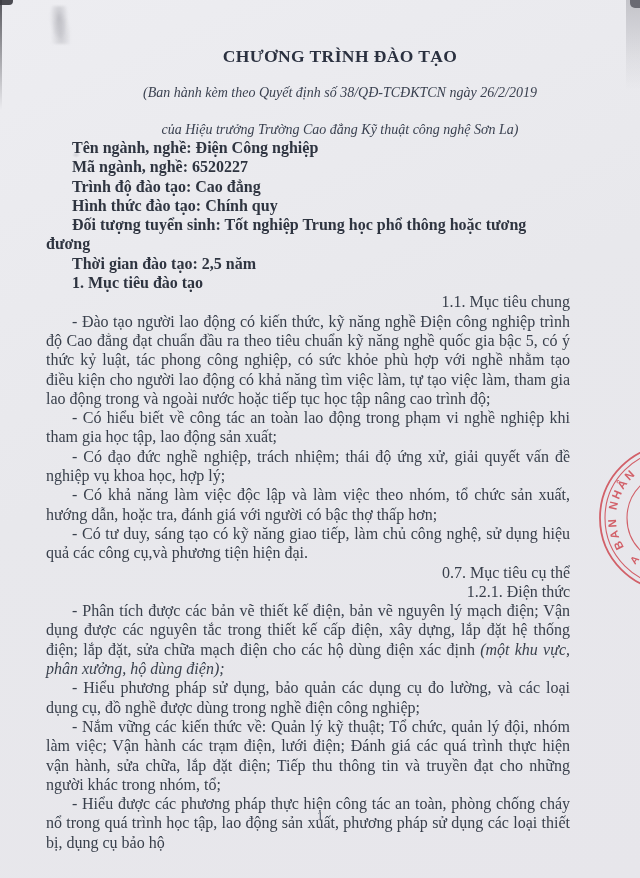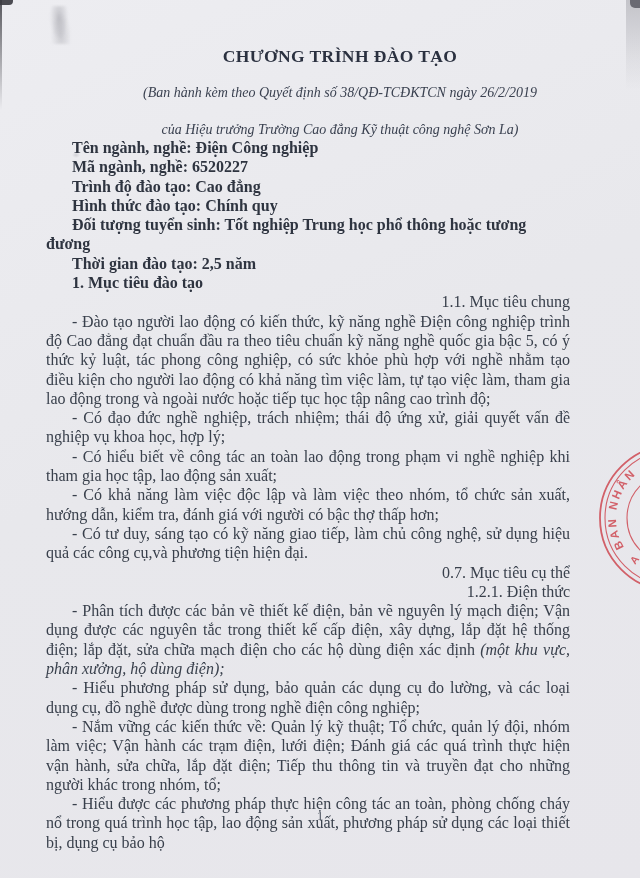--- a/index.html
+++ b/index.html
@@ -150,23 +150,23 @@
     <div class="bold-line indent">Mã ngành, nghề: 6520227</div>
     <div class="bold-line indent">Trình độ đào tạo: Cao đẳng</div>
     <div class="bold-line indent">Hình thức đào tạo: Chính quy</div>
     <div class="bold-line indent">Đối tượng tuyển sinh: Tốt nghiệp Trung học phổ thông hoặc tương đương</div>
     <div class="bold-line indent">Thời gian đào tạo: 2,5 năm</div>
 
     <div class="bold-line indent">1. Mục tiêu đào tạo</div>
     <div class="plain-heading indent">1.1. Mục tiêu chung</div>
 
     <p class="indent">- Đào tạo người lao động có kiến thức, kỹ năng nghề Điện công nghiệp trình độ Cao đẳng đạt chuẩn đầu ra theo tiêu chuẩn kỹ năng nghề quốc gia bậc 5, có ý thức kỷ luật, tác phong công nghiệp, có sức khỏe phù hợp với nghề nhằm tạo điều kiện cho người lao động có khả năng tìm việc làm, tự tạo việc làm, tham gia lao động trong và ngoài nước hoặc tiếp tục học tập nâng cao trình độ;</p>
+    <p class="indent">- Có hiểu biết về công tác an toàn lao động trong phạm vi nghề nghiệp khi tham gia học tập, lao động sản xuất;</p>
     <p class="indent">- Có đạo đức nghề nghiệp, trách nhiệm; thái độ ứng xử, giải quyết vấn đề nghiệp vụ khoa học, hợp lý;</p>
-    <p class="indent">- Có hiểu biết về công tác an toàn lao động trong phạm vi nghề nghiệp khi tham gia học tập, lao động sản xuất;</p>
-    <p class="indent">- Có khả năng làm việc độc lập và làm việc theo nhóm, tổ chức sản xuất, hướng dẫn, kiểm tra, đánh giá với người có bậc thợ thấp hơn;</p>
+    <p class="indent">- Có khả năng làm việc độc lập và làm việc theo nhóm, tổ chức sản xuất, hướng dẫn, hoặc tra, đánh giá với người có bậc thợ thấp hơn;</p>
     <p class="indent">- Có tư duy, sáng tạo có kỹ năng giao tiếp, làm chủ công nghệ, sử dụng hiệu quả các công cụ,và phương tiện hiện đại.</p>
 
     <div class="plain-heading indent">0.7. Mục tiêu cụ thể</div>
     <div class="plain-heading indent">1.2.1. Điện thức</div>
 
     <p class="indent"><span>- Phân tích được các bản vẽ thiết kế điện, bản vẽ nguyên lý mạch điện; Vận dụng được các nguyên tắc trong thiết kế cấp điện, xây dựng, lắp đặt hệ thống điện; lắp đặt, sửa chữa mạch điện cho các hộ dùng điện xác định </span><span class="italic-seg">(một khu vực, phân xưởng, hộ dùng điện);</span></p>
     <p class="indent">- Hiểu phương pháp sử dụng, bảo quản các dụng cụ đo lường, và các loại dụng cụ, đồ nghề được dùng trong nghề điện công nghiệp;</p>
     <p class="indent">- Nắm vững các kiến thức về: Quản lý kỹ thuật; Tổ chức, quản lý đội, nhóm làm việc; Vận hành các trạm điện, lưới điện; Đánh giá các quá trình thực hiện vận hành, sửa chữa, lắp đặt điện; Tiếp thu thông tin và truyền đạt cho những người khác trong nhóm, tổ;</p>
     <p class="indent">- Hiểu được các phương pháp thực hiện công tác an toàn, phòng chống cháy nổ trong quá trình học tập, lao động sản xuất, phương pháp sử dụng các loại thiết bị, dụng cụ bảo hộ</p>
   </div>

